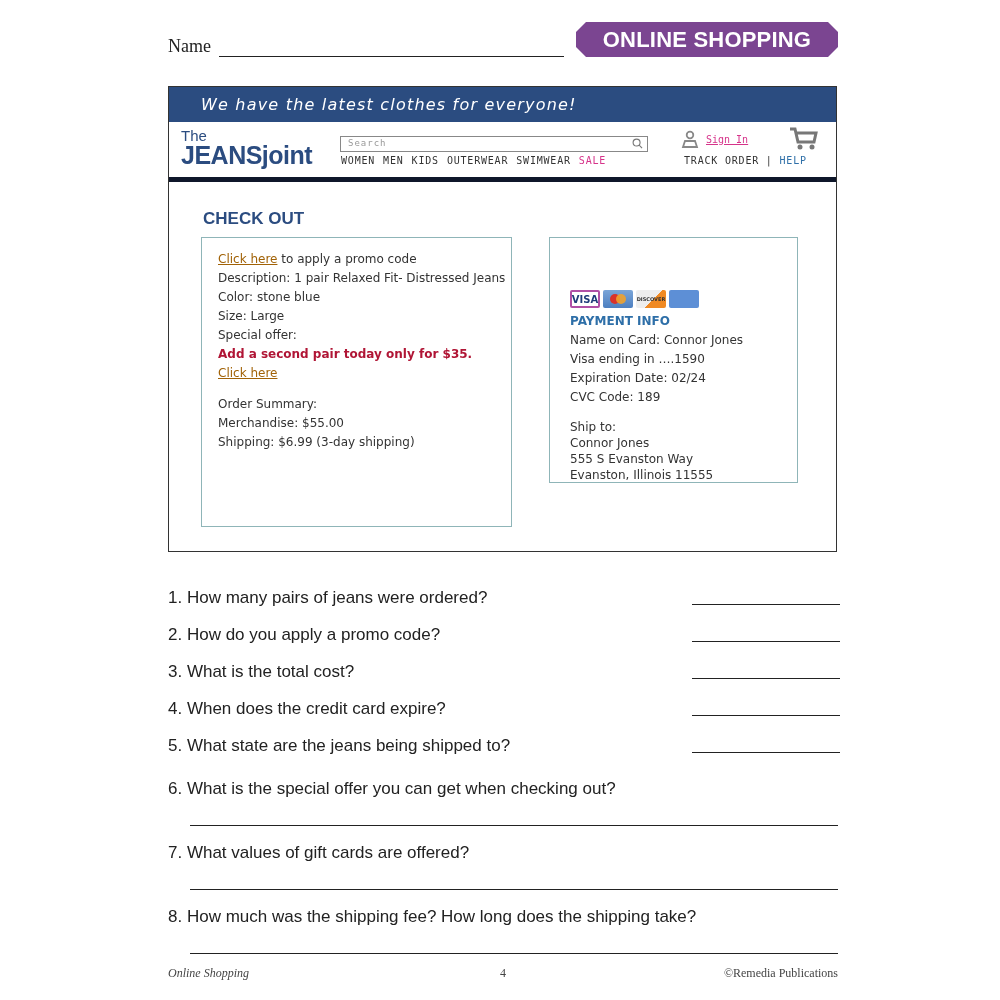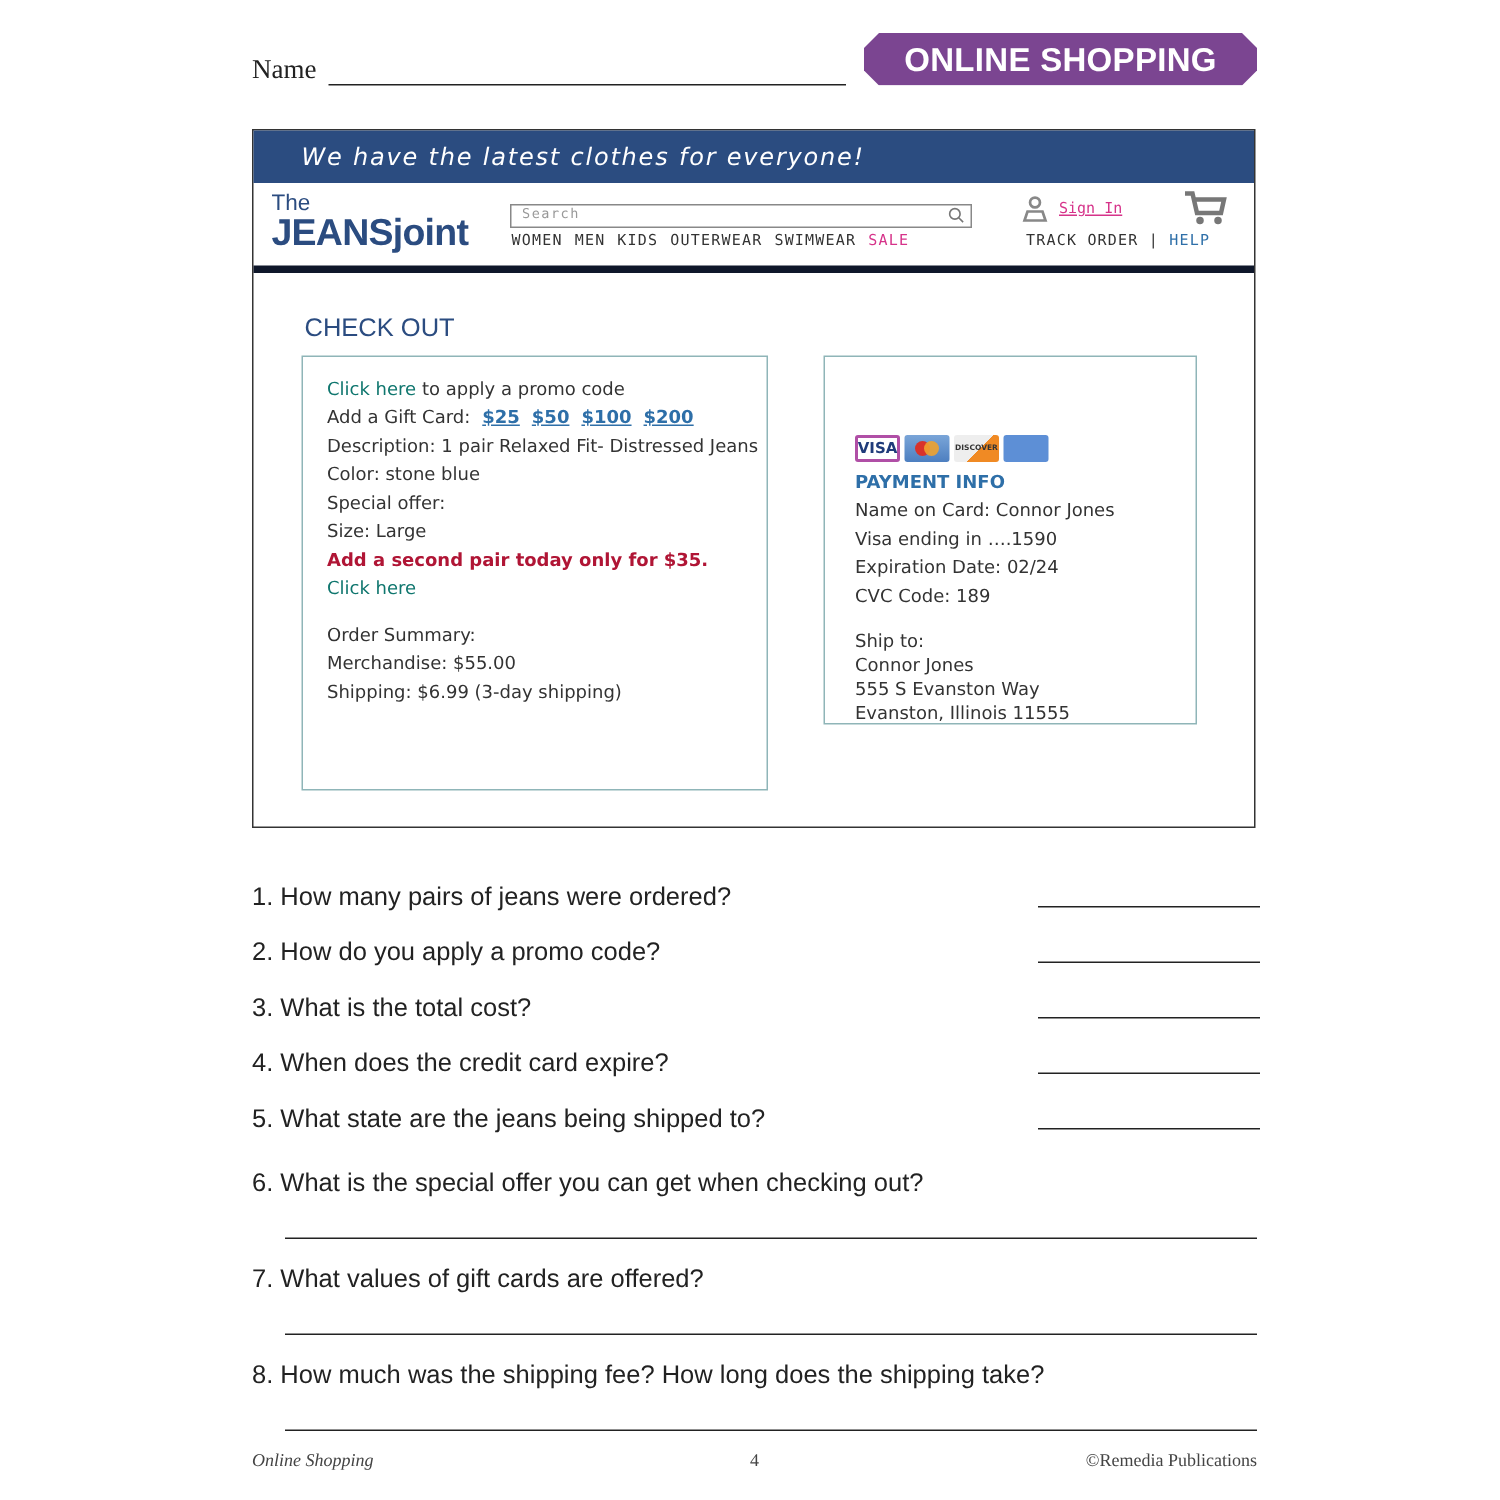--- a/index.html
+++ b/index.html
@@ -23,28 +23,28 @@
   .search-placeholder { position: absolute; left: 7px; top: 1px; font-family: "DejaVu Sans Mono", monospace; font-size: 9px; color: #999; letter-spacing: 1px; }
   .search-icon { position: absolute; right: 4px; top: 1px; width: 11px; height: 11px; }
   .nav { position: absolute; left: 172px; top: 33px; display: flex; gap: 8px; font-family: "DejaVu Sans Mono", monospace; font-size: 10px; letter-spacing: 0.8px; color: #333; }
   .nav .sale { color: #d6338a; }
   .user-icon { position: absolute; left: 512px; top: 8px; width: 18px; height: 18px; }
   .signin { position: absolute; left: 537px; top: 12px; font-family: "DejaVu Sans Mono", monospace; font-size: 10px; color: #d6338a; text-decoration: underline; }
   .cart-icon { position: absolute; left: 620px; top: 5px; width: 30px; height: 24px; }
   .track { position: absolute; left: 515px; top: 33px; font-family: "DejaVu Sans Mono", monospace; font-size: 10px; letter-spacing: 0.8px; color: #333; }
   .track .help { color: #2e6fa8; }
 
-  .checkout-title { position: absolute; left: 34px; top: 122px; font-size: 17px; font-weight: normal; color: #2b4c80; }
+  .checkout-title { position: absolute; left: 34px; top: 122px; font-size: 17px; font-weight: bold; color: #2b4c80; }
 
   .panel { position: absolute; border: 1px solid #8fb5b8; box-sizing: border-box; font-family: "DejaVu Sans", sans-serif; font-size: 12px; color: #333; }
   .cart-panel { left: 32px; top: 150px; width: 311px; height: 290px; padding: 12px 16px; }
   .pay-panel { left: 380px; top: 150px; width: 249px; height: 246px; padding: 12px 20px; }
   .panel .line { line-height: 19px; white-space: nowrap; }
   .hl { color: #2e6fa8; font-weight: bold; }
-  .link-red { color: #0f766e; }
+  .link-red { color: #a16207; text-decoration: underline; }
   .gift { color: #2e6fa8; font-weight: bold; text-decoration: underline; margin-left: 8px; }
   .offer { color: #b01535; font-weight: bold; }
   .gap { height: 12px; }
   .cards { display: flex; gap: 3px; margin-bottom: 4px; }
   .card { width: 30px; height: 18px; border-radius: 2px; font-size: 7px; font-weight: bold; display: flex; align-items: center; justify-content: center; box-sizing: border-box; margin-top: 40px; }
   .card.visa { border: 2px solid #b04fa6; color: #1f3b7a; font-size: 10px; background: #fff; }
   .card.mc { background: linear-gradient(#7aa5d8, #4d7fc0); position: relative; }
   .card.mc::before { content: ""; position: absolute; left: 7px; top: 4px; width: 10px; height: 10px; border-radius: 50%; background: #d9322b; }
   .card.mc::after { content: ""; position: absolute; left: 13px; top: 4px; width: 10px; height: 10px; border-radius: 50%; background: #f0a22d; opacity: 0.9; }
   .card.disc { background: linear-gradient(135deg, #eee 55%, #f08a24 55%); color: #333; font-size: 5px; }
@@ -106,25 +106,24 @@
       <span>TRACK ORDER</span>
       <span>|</span>
       <span class="help">HELP</span>
     </div>
   </div>
 
   <div class="checkout-title">CHECK OUT</div>
 
   <div class="panel cart-panel">
     <div class="line"><span class="link-red">Click here</span><span> to apply a promo code</span></div>
-    <div class="line"><span>Add a Gift Card:</span><span class="gift">$25</span><span class="gift">$50</span><span class="gift">$100</span><span class="gift">$200</span></div>
     <div class="line">Description: 1 pair Relaxed Fit- Distressed Jeans</div>
     <div class="line">Color: stone blue</div>
+    <div class="line">Size: Large</div>
     <div class="line">Special offer:</div>
-    <div class="line">Size: Large</div>
     <div class="line offer">Add a second pair today only for $35.</div>
     <div class="line"><span class="link-red">Click here</span></div>
     <div class="gap"></div>
     <div class="line">Order Summary:</div>
     <div class="line">Merchandise: $55.00</div>
     <div class="line">Shipping: $6.99 (3-day shipping)</div>
   </div>
 
   <div class="panel pay-panel">
     <div class="cards">

